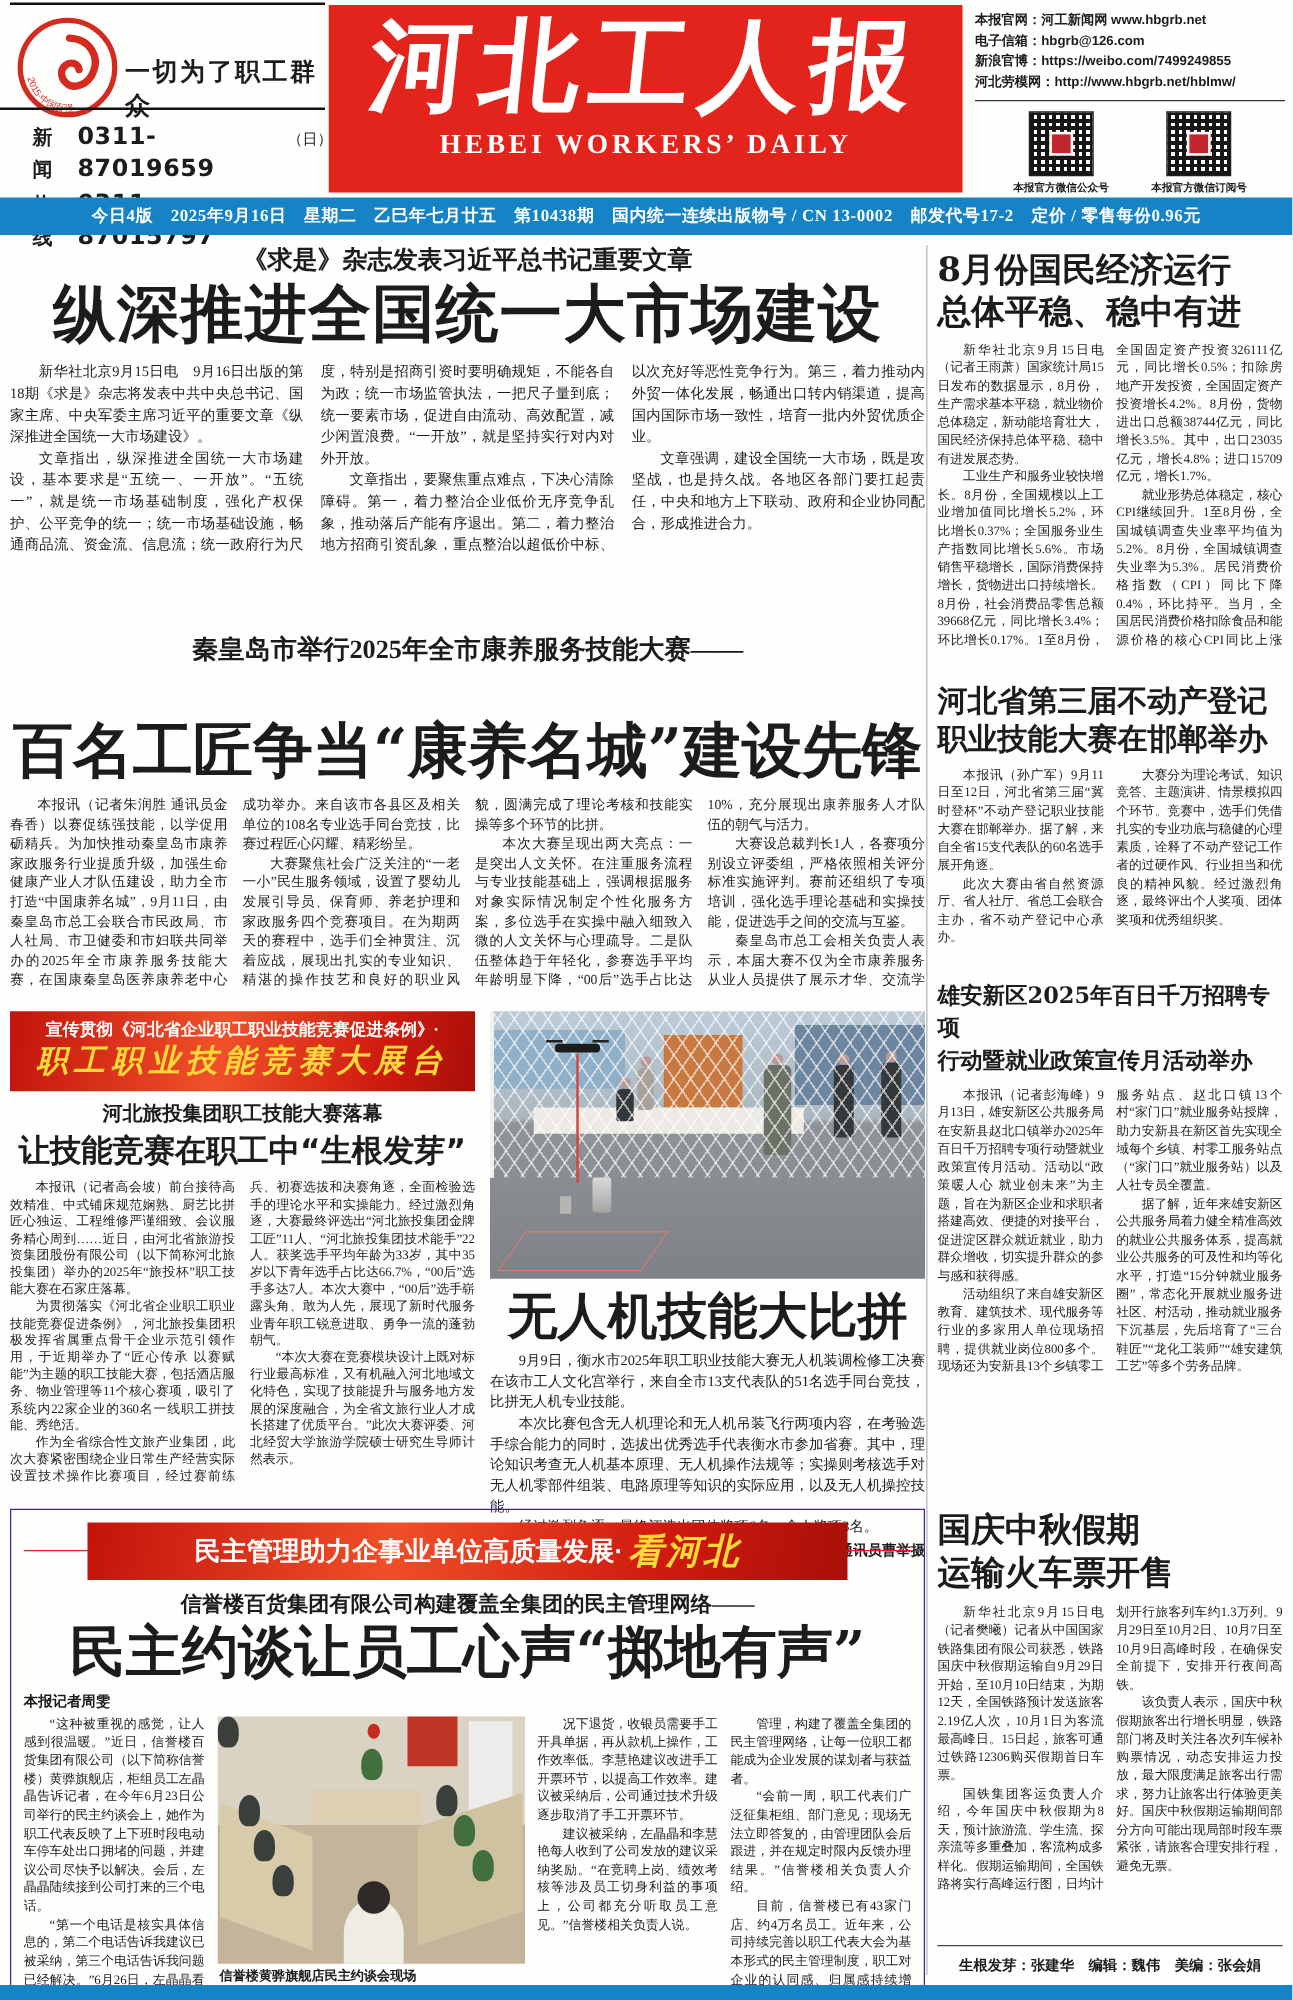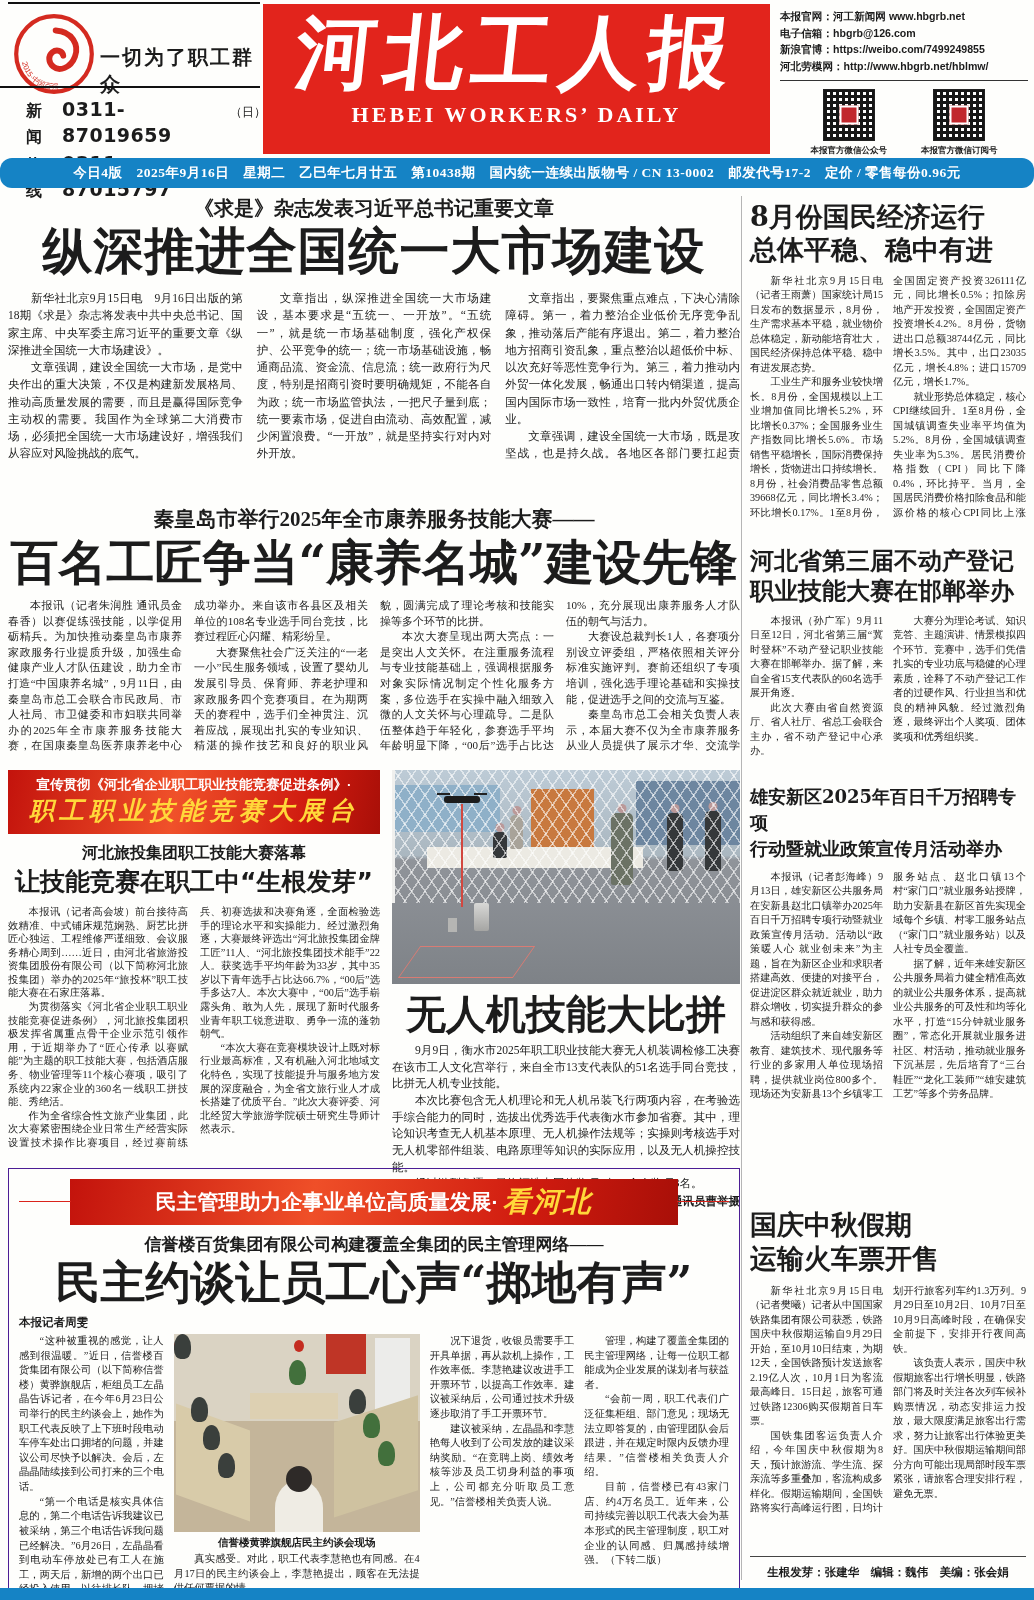--- a/index.html
+++ b/index.html
@@ -21,35 +21,35 @@
   .hdr-right{position:absolute;left:780px;top:8px;width:248px;}
   .contact-line{font-family:"Liberation Sans","DejaVu Sans",sans-serif;font-weight:bold;font-size:10.6px;line-height:16.5px;white-space:nowrap;}
   .hdr-right-rule{margin-top:6px;height:1px;background:#333;}
   .qr-row{display:flex;justify-content:center;gap:34px;margin-top:8px;}
   .qr-item{text-align:center;}
   .qr{width:52px;height:52px;margin:0 auto;position:relative;border:1px solid #222;
       background-image:repeating-linear-gradient(0deg,#161616 0 3px,transparent 3px 6px),repeating-linear-gradient(90deg,#161616 0 3px,#fff 3px 6px);}
   .qr::after{content:"";position:absolute;left:50%;top:50%;width:15px;height:15px;transform:translate(-50%,-50%);background:#c1272d;border:2px solid #fff;}
   .qr-label{font-family:"Liberation Sans",sans-serif;font-weight:bold;font-size:8.5px;margin-top:4px;}
   .datebar{position:absolute;left:0;top:158px;width:1034px;height:30px;background:#1583c5;color:#fff;
-           font-weight:bold;font-size:13.5px;line-height:30px;text-align:center;letter-spacing:.5px;border-radius:12px;}
+           font-weight:bold;font-size:13.5px;line-height:30px;text-align:center;letter-spacing:.5px;}
   
   .vrule{position:absolute;left:741px;top:196px;height:1384px;width:1px;background:#b5b5b5;}
   .left-col{position:absolute;left:8px;top:194px;width:732px;}
   .right-col{position:absolute;left:750px;top:200px;width:276px;}
   .kicker{text-align:center;font-weight:bold;}
   .para{margin:0;text-indent:2em;}
   .jbody{text-align:justify;overflow:hidden;}
   
   .a-kicker{font-size:20px;line-height:28px;}
   .a-headline{font-family:"DejaVu Sans","Liberation Sans",sans-serif;font-weight:900;font-size:50px;line-height:58px;text-align:center;letter-spacing:1px;}
   .a-body{margin-top:10px;column-count:3;column-gap:14px;font-size:11.5px;line-height:1.5;height:200px;}
   
   .b-kicker{margin-top:14px;font-size:21px;line-height:30px;}
-  .b-headline{font-weight:900;font-size:48px;line-height:56px;text-align:center;font-family:"DejaVu Serif",serif;}
+  .b-headline{font-weight:900;font-size:48px;line-height:56px;text-align:center;font-family:"DejaVu Serif",serif;margin-top:39px;}
   .b-body{margin-top:8px;column-count:4;column-gap:12px;font-size:11px;line-height:1.42;height:158px;}
   
   .mid{display:flex;gap:12px;margin-top:14px;height:382px;}
   .mid-left{width:372px;flex:0 0 372px;}
   .banner1{height:64px;padding-top:5px;text-align:center;color:#fff;
            background:linear-gradient(100deg,#c3130c,#f0512a 45%,#cf1a0f 80%,#a80f08);}
   .banner1-l1{font-family:"Liberation Sans",sans-serif;font-weight:bold;font-size:13.5px;line-height:20px;}
   .banner1-l2{font-weight:900;font-style:italic;font-size:25px;line-height:32px;color:#ffd83a;letter-spacing:5px;}
   .mid-kicker{margin-top:8px;font-size:16px;line-height:22px;font-family:"Liberation Sans",sans-serif;}
   .mid-headline{font-family:"DejaVu Sans",sans-serif;font-weight:900;font-size:25px;line-height:32px;text-align:center;margin-top:2px;}
@@ -66,21 +66,21 @@
   .banner2{width:608px;height:46px;margin:0 auto;display:flex;align-items:center;justify-content:center;
            background:linear-gradient(100deg,#c3130c,#ef4f28 40%,#d01b0f 75%,#a80f08);}
   .banner2-white{color:#fff;font-family:"Liberation Sans",sans-serif;font-weight:900;font-size:21px;}
   .banner2-yellow{color:#ffd83a;font-weight:900;font-style:italic;font-size:28px;margin-left:4px;letter-spacing:2px;}
   .bottom-kicker{margin-top:8px;font-size:17px;line-height:24px;}
   .bottom-headline{font-weight:900;font-size:45px;line-height:52px;text-align:center;font-family:"DejaVu Serif",serif;}
   .bottom-byline{font-family:"Liberation Sans",sans-serif;font-weight:bold;font-size:11.5px;margin:6px 0 4px;}
   .bottom-cols{display:flex;gap:10px;height:256px;overflow:hidden;}
   .bcol{flex:1;font-size:10.3px;line-height:1.42;text-align:justify;overflow:hidden;}
   .bcol-photo{flex:0 0 246px;width:246px;font-size:10.3px;line-height:1.42;text-align:justify;overflow:hidden;}
-  .caption{font-family:"Liberation Sans",sans-serif;font-weight:bold;font-size:10.5px;text-align:center;margin:3px 2px 2px;}
+  .caption{font-family:"Liberation Sans",sans-serif;font-weight:bold;font-size:10.5px;text-align:left;margin:3px 2px 2px;}
   
   .r-art{margin-bottom:20px;}
   .r-headline{font-weight:900;text-align:left;font-family:"DejaVu Serif",serif;}
   .r1 .r-headline{font-size:27px;line-height:33px;}
   .r2 .r-headline{font-size:24px;line-height:30px;}
   .r3 .r-headline{font-size:18px;line-height:26px;}
   .r4 .r-headline{font-size:27px;line-height:34px;}
   .r-body{margin-top:8px;column-count:2;column-gap:10px;font-size:10.2px;line-height:1.42;text-align:justify;overflow:hidden;}
   .r1 .r-body{height:252px;} .r2 .r-body{height:150px;} .r3 .r-body{height:318px;} .r4 .r-body{height:252px;}
   .footer{border-top:1px solid #444;margin-top:4px;padding-top:8px;text-align:center;
@@ -196,21 +196,20 @@
   <div class="vrule"></div>
 
   <div class="left-col">
 
     <div>
       <div class="kicker a-kicker">《求是》杂志发表习近平总书记重要文章</div>
       <div class="a-headline">纵深推进全国统一大市场建设</div>
       <div class="a-body jbody">
 
       <p class="para">新华社北京9月15日电　9月16日出版的第18期《求是》杂志将发表中共中央总书记、国家主席、中央军委主席习近平的重要文章《纵深推进全国统一大市场建设》。</p>
-          <p class="para">文章强调，建设全国统一大市场，是党中央作出的重大决策，不仅是构建新发展格局、推动高质量发展的需要，而且是赢得国际竞争主动权的需要。我国作为全球第二大消费市场，必须把全国统一大市场建设好，增强我们从容应对风险挑战的底气。</p>
           <p class="para">文章指出，纵深推进全国统一大市场建设，基本要求是“五统一、一开放”。“五统一”，就是统一市场基础制度，强化产权保护、公平竞争的统一；统一市场基础设施，畅通商品流、资金流、信息流；统一政府行为尺度，特别是招商引资时要明确规矩，不能各自为政；统一市场监管执法，一把尺子量到底；统一要素市场，促进自由流动、高效配置，减少闲置浪费。“一开放”，就是坚持实行对内对外开放。</p>
           <p class="para">文章指出，要聚焦重点难点，下决心清除障碍。第一，着力整治企业低价无序竞争乱象，推动落后产能有序退出。第二，着力整治地方招商引资乱象，重点整治以超低价中标、以次充好等恶性竞争行为。第三，着力推动内外贸一体化发展，畅通出口转内销渠道，提高国内国际市场一致性，培育一批内外贸优质企业。</p>
           <p class="para">文章强调，建设全国统一大市场，既是攻坚战，也是持久战。各地区各部门要扛起责任，中央和地方上下联动、政府和企业协同配合，形成推进合力。</p>
         </div>
     </div>
 
     <div>
       <div class="kicker b-kicker">秦皇岛市举行2025年全市康养服务技能大赛——</div>
       <div class="b-headline">百名工匠争当“康养名城”建设先锋</div>
       <div class="b-body jbody">

